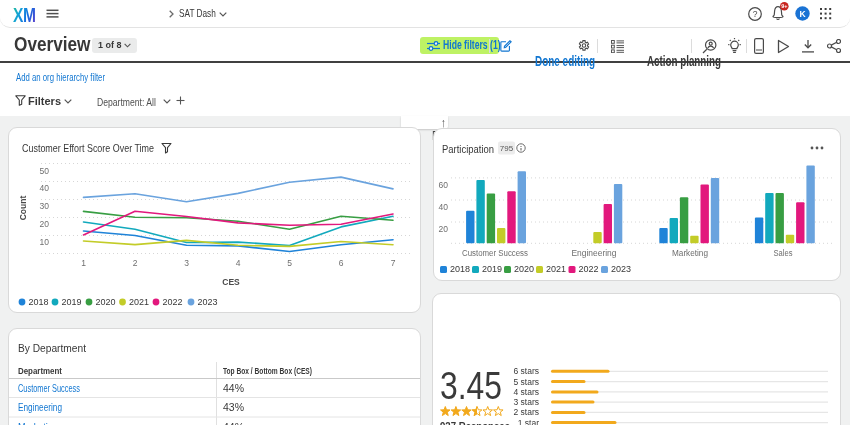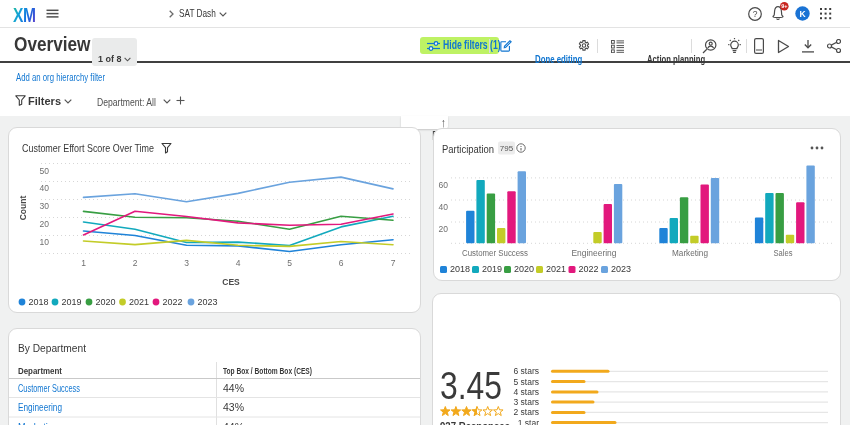--- a/index.html
+++ b/index.html
@@ -1,27 +1,27 @@
 <!DOCTYPE html>
 <html><head><meta charset="utf-8"><style>
 * { margin:0; padding:0; box-sizing:border-box; }
 html,body { width:850px; height:425px; overflow:hidden; font-family:"Liberation Sans",sans-serif; background:#fff; position:relative; }
 .abs { position:absolute; }
 .sx { display:inline-block; transform-origin:0 50%; white-space:pre; }
-.topbar { position:absolute; top:0; left:0; width:850px; height:28px; background:#fff; border-bottom:1px solid #e3e3e3; }
+.topbar { position:absolute; top:0; left:0; width:850px; height:28px; background:#fff; border-bottom:1px solid #e3e3e3;border-radius:10px; }
 .xm { position:absolute; left:13px; top:4px; font-size:20px; font-weight:bold; letter-spacing:-0.5px; transform-origin:0 50%; transform:scaleX(0.78);
   background:linear-gradient(118deg,#1fbe8f 0%,#14a2d8 30%,#1473e0 58%,#3a51d6 80%,#7a41c9 100%);
   -webkit-background-clip:text; background-clip:text; color:transparent; }
 .crumb { position:absolute; left:68px; top:7px; font-size:11px; color:#383838; }
 .toolrow { position:absolute; top:29px; left:0; width:850px; height:34px; background:#fff; border-bottom:2px solid #404040;font-weight:bold; }
 .ovw { position:absolute; left:14px; top:4px; font-size:20px; color:#383838; transform-origin:0 50%; transform:scaleX(0.86); }
-.pill { position:absolute; left:92px; top:9px; height:15px; background:#eaebeb; border-radius:3px; font-size:9px; color:#383838; line-height:15px; padding:14px 6px; }
+.pill { position:absolute; left:92px; top:9px; height:15px; background:#eaebeb; border-radius:3px; font-size:9px; color:#383838; line-height:15px; padding:0 6px; }
 .hidef { position:absolute; left:420px; top:8px; width:79px; height:17px; background:#bef264; border-radius:3px; color:#1176d1; font-size:12px; line-height:17px; }
 .sep { position:absolute; top:10px; width:1px; height:14px; background:#dcdcdc; }
-.tb-txt { position:absolute; top:24px; font-size:11px; color:#383838;padding-left:18px; }
+.tb-txt { position:absolute; top:24px; font-size:14px; color:#383838;padding-left:18px; }
 .orglink { position:absolute; left:16px; top:71px; font-size:10.5px; color:#1176d1; transform-origin:0 50%; transform:scaleX(0.74); }
 .filters { position:absolute; left:28px; top:95px; font-size:11px; font-weight:bold; color:#383838; }
 .dept { position:absolute; left:97px; top:96px; font-size:10.5px; color:#4f4f4f; transform-origin:0 50%; transform:scaleX(0.82); }
 .content { position:absolute; top:116px; left:0; width:850px; height:309px; background:#f0f1f1; }
 .backtop { position:absolute; left:401px; top:116px; width:47px; height:13px; background:#fff; border-radius:0 0 3px 3px; box-shadow:0 1px 2px rgba(0,0,0,0.18); font-size:13px; color:#444; text-align:center; line-height:13px;padding-left:28px; }
 .card { position:absolute; background:#fff; border:1px solid #d9d9d9; border-radius:9px; }
 .ctitle { font-size:11.5px; fill:#383838; }
 .ax { font-size:8.5px; fill:#6e6e6e; }
 .lg { font-size:9px; fill:#383838; }
 .rl { font-size:8.5px; fill:#383838; }

